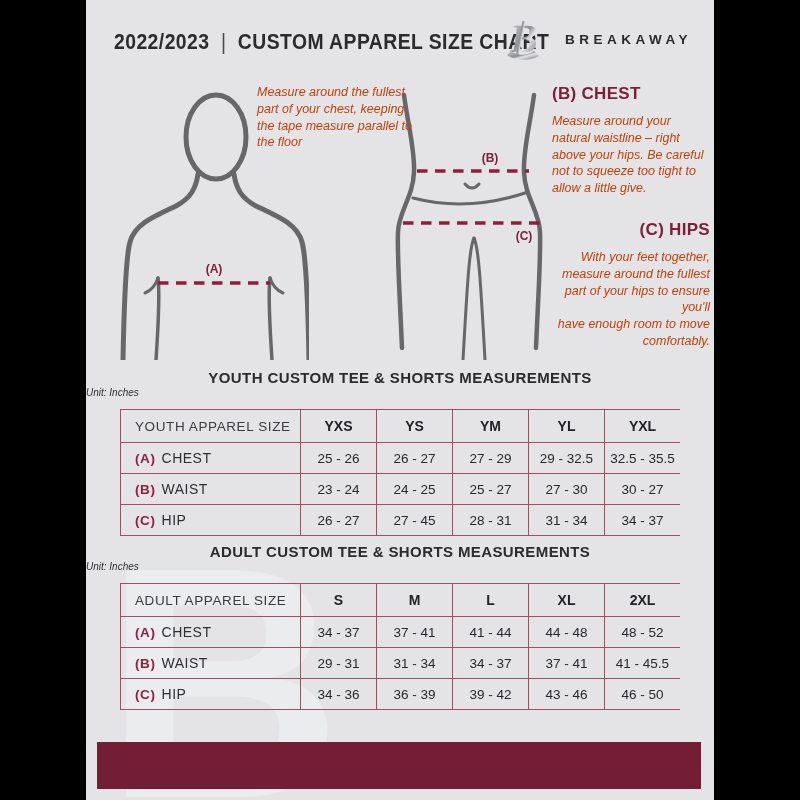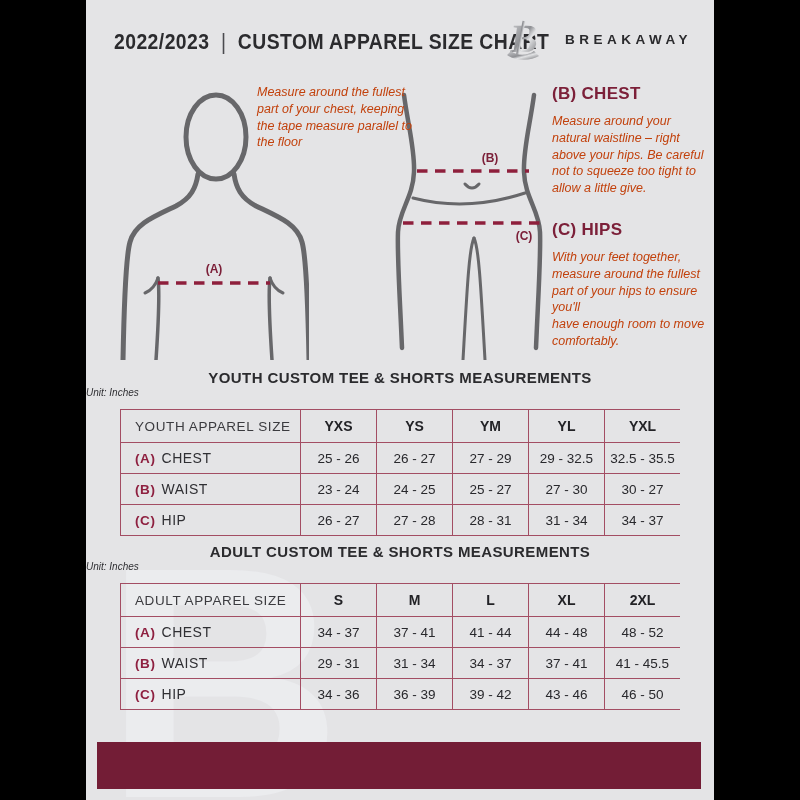--- a/index.html
+++ b/index.html
@@ -23,21 +23,21 @@
   .logo-svg{position:absolute;left:414px;top:16px;}
   .brand{
     position:absolute;left:479px;top:32px;
     font-size:13.5px;font-weight:bold;color:#2b2b2e;letter-spacing:4.5px;
     white-space:nowrap;
   }
   
   .inst{position:absolute;width:160px;}
   .inst-a{left:171px;top:84px;}
   .inst-b{left:466px;top:84px;width:152px;}
-  .inst-c{left:466px;top:220px;width:158px;}
+  .inst-c{left:466px;top:220px;width:158px;text-align:right;}
   .inst h3{
     margin:0 0 9px 0;font-size:17px;font-weight:bold;color:#7c2039;letter-spacing:.3px;
   }
   .inst p{
     margin:0;font-size:12.5px;font-style:italic;color:#c2410c;line-height:1.34;
     white-space:pre-line;
   }
   
   .fig{position:absolute;}
   .fig-upper{left:33px;top:82px;}
@@ -180,21 +180,21 @@
       <div class="cell vline">24 - 25</div>
       <div class="cell vline">25 - 27</div>
       <div class="cell vline">27 - 30</div>
       <div class="cell vline">30 - 27</div>
 
       <div class="cell label-cell">
           <span class="marker">(C)</span>
           <span class="row-label">HIP</span>
         </div>
       <div class="cell vline">26 - 27</div>
-      <div class="cell vline">27 - 28</div>
+      <div class="cell vline">27 - 45</div>
       <div class="cell vline">28 - 31</div>
       <div class="cell vline">31 - 34</div>
       <div class="cell vline">34 - 37</div>
     </div>
 
     <div class="table-title" style="top:543px">ADULT CUSTOM TEE &amp; SHORTS MEASUREMENTS</div>
     <div class="table-unit" style="top:561px">Unit: Inches</div>
     <div class="size-table" style="top:583px">
       <div class="cell label-cell">ADULT APPAREL SIZE</div>
       <div class="cell vline col-header">S</div>

